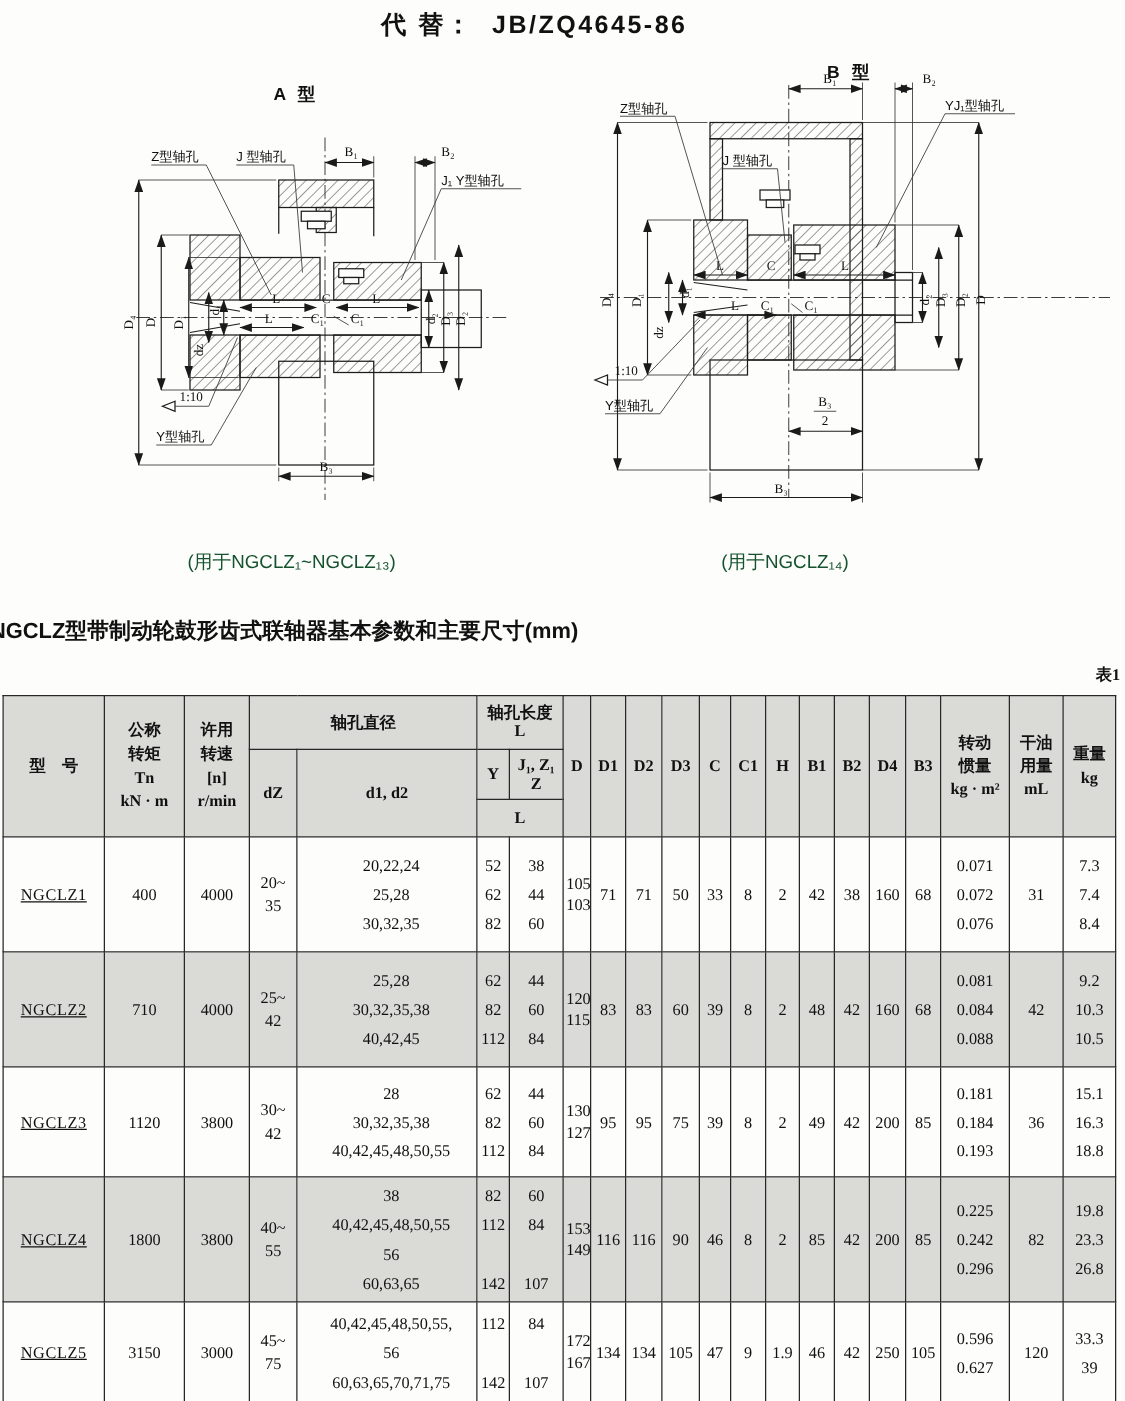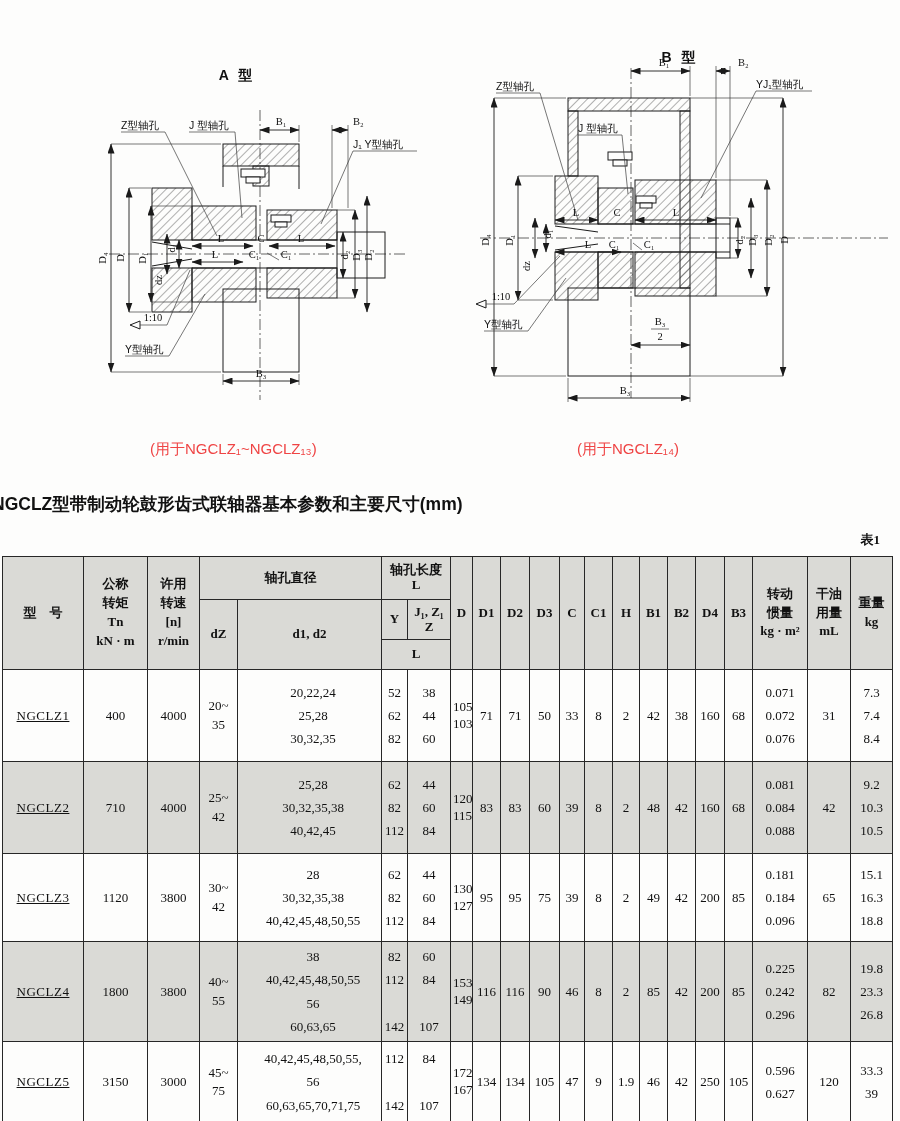--- a/index.html
+++ b/index.html
@@ -1,23 +1,23 @@
 <!DOCTYPE html>
 <html><head>
 <meta charset="utf-8">
 <style>
   html,body{margin:0;padding:0;background:#eee;}
   .page{position:relative;width:900px;height:1121px;background:#fdfdfc;overflow:hidden;
         font-family:"Liberation Sans",sans-serif;color:#111;}
   .page-title{position:absolute;left:305px;top:6px;font-size:20px;font-weight:bold;
         letter-spacing:2px;white-space:pre;}
   .diag{position:absolute;}
-  .caption{position:absolute;font-size:15px;color:#ef4444;}
+  .caption{position:absolute;font-size:15px;color:#14532d;}
   .section-heading{position:absolute;left:-8px;top:492px;font-size:17.5px;font-weight:bold;margin:0;}
-  .table-tag{position:absolute;right:20px;top:531px;font-size:13px;font-weight:bold;
+  .table-tag{position:absolute;right:4px;top:531px;font-size:13px;font-weight:bold;
         font-family:"Liberation Serif",serif;}
   table.tbl{position:absolute;left:2px;top:556px;width:889px;border-collapse:collapse;
         table-layout:fixed;font-family:"Liberation Serif",serif;}
   .tbl th,.tbl td{border:1px solid #272727;text-align:center;vertical-align:middle;
         white-space:pre-line;font-size:13px;padding:0 2px;overflow:hidden;}
   .tbl th{font-weight:bold;line-height:1.45;background:#dadad6;}
   .tbl td{line-height:1.78;background:#fdfdfc;}
   .tbl tr.alt td{background:#dadad6;}
   .ta-l{text-align:left;padding-left:9px !important;}
   .model{letter-spacing:.5px;text-decoration:underline;}
@@ -29,20 +29,21 @@
   .dim{stroke:#1c1c1c;stroke-width:.9;fill:none;}
   .dlab{font:10.5px "Liberation Serif",serif;fill:#101010;}
   .zlab{font:10.5px "Liberation Sans",sans-serif;fill:#101010;}
   .dtitle{font:bold 14px "Liberation Sans",sans-serif;fill:#101010;letter-spacing:3px;}
 </style>
 </head>
 <body>
 
 <div class="page">
 
+  <div class="page-title">代 替：  JB/ZQ4645-86</div>
 
   <svg class="diag" style="left:95px;top:56px" width="345" height="384" viewBox="0 0 345 384">
     <defs>
       <pattern id="hatA" width="6" height="6" patternUnits="userSpaceOnUse" patternTransform="rotate(45)">
         <line x1="0" y1="0" x2="0" y2="6" class="hatln"></line>
       </pattern>
       <marker id="arrA" markerWidth="10" markerHeight="7" refX="9.5" refY="3.5" orient="auto-start-reverse" markerUnits="userSpaceOnUse">
         <path d="M0,0 L10,3.5 L0,7 Z" fill="#1a1a1a"></path>
       </marker>
     </defs>
@@ -506,22 +507,22 @@
         <td>75</td>
         <td>39</td>
         <td>8</td>
         <td>2</td>
         <td>49</td>
         <td>42</td>
         <td>200</td>
         <td>85</td>
         <td>0.181
 0.184
-0.096</td>
-        <td>65</td>
+0.193</td>
+        <td>36</td>
         <td>15.1
 16.3
 18.8</td>
       </tr>
       <tr style="height:100px" class="alt">
         <td class="model">NGCLZ4</td>
         <td>1800</td>
         <td>3800</td>
         <td style="line-height:1.4">40~
 55</td>

